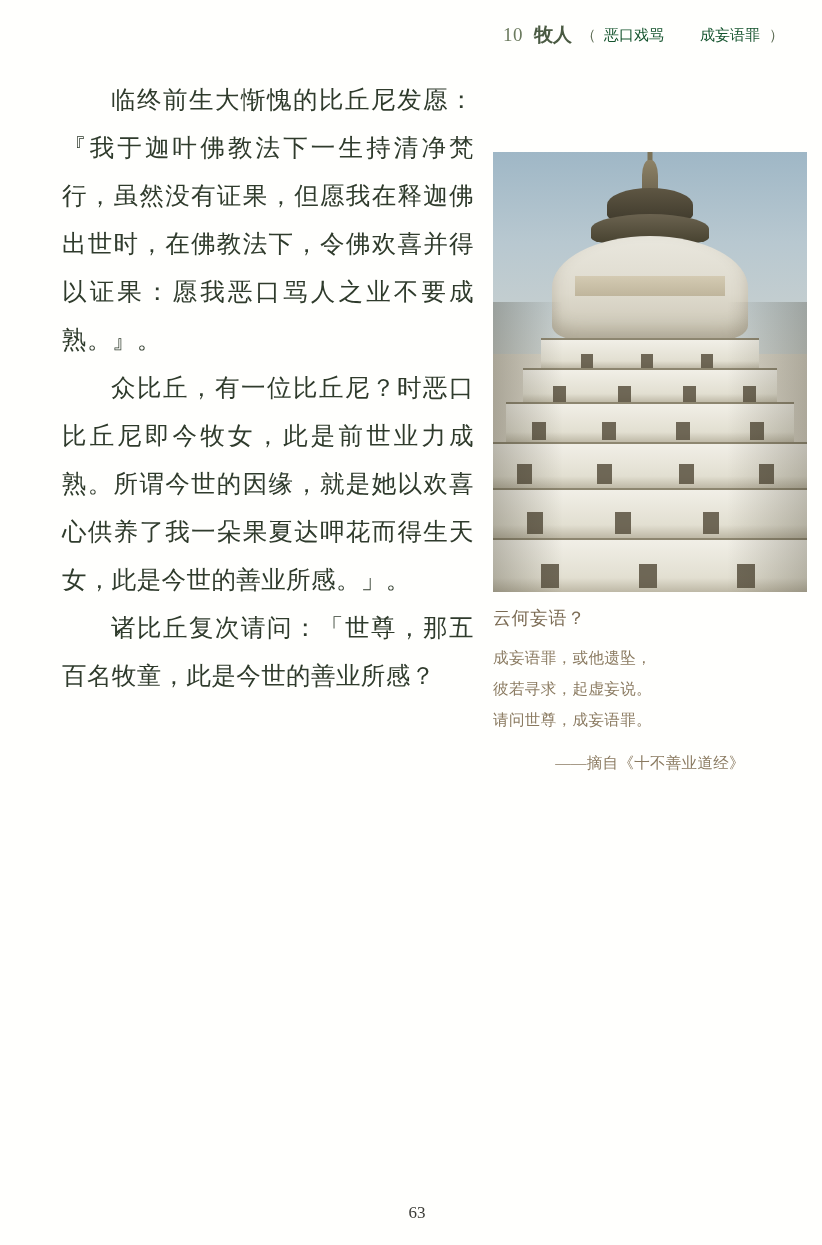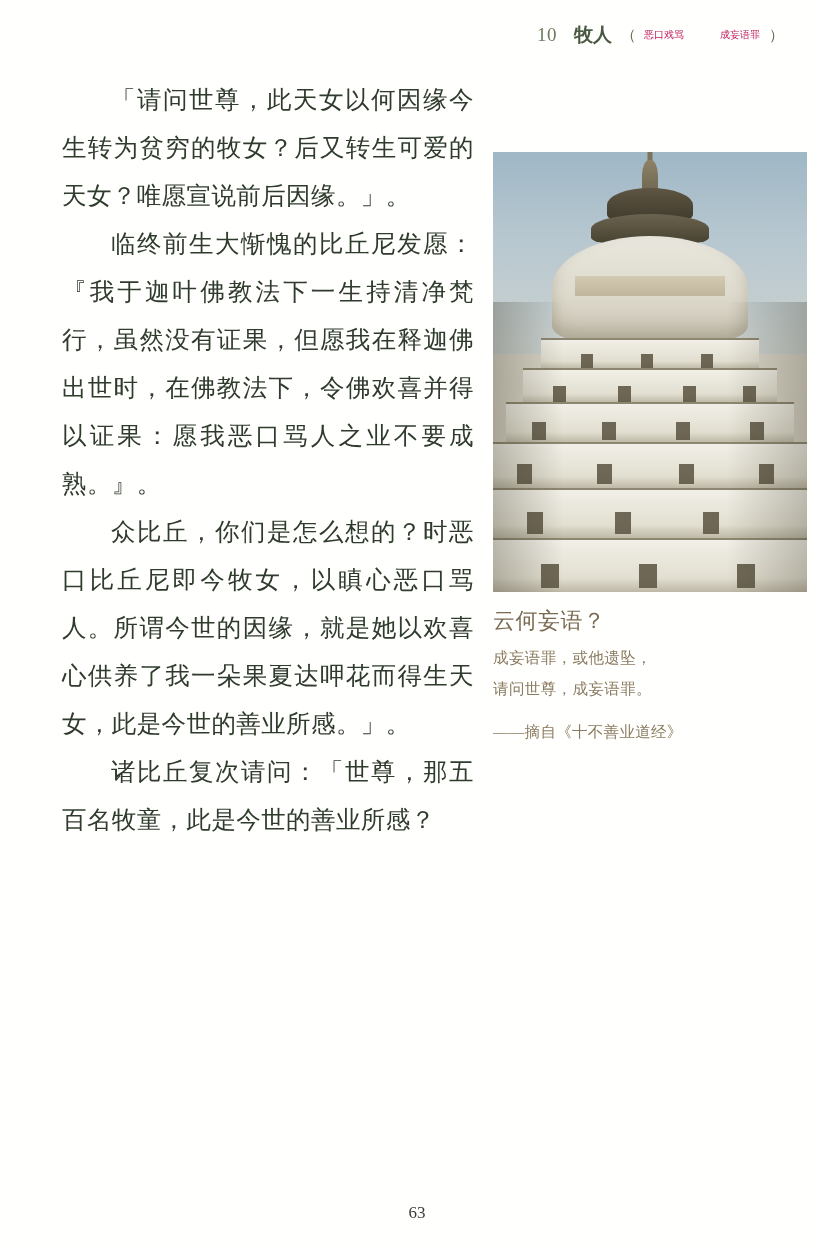--- a/index.html
+++ b/index.html
@@ -30,28 +30,28 @@
   .runhead .num {
     font-size: 19px;
     color: #6b7a5e;
     font-family: "Liberation Serif", serif;
     letter-spacing: 0.5px;
   }
   .runhead .chap {
     font-size: 19px;
     color: #4a5a42;
     font-weight: bold;
-    margin-left: 9px;
+    margin-left: 3px;
   }
   .runhead .paren {
     font-size: 15px;
     color: #5e6d55;
     margin-left: 1px;
   }
-  .runhead .sub1 { font-size: 10px; color: #be185d; }
+  .runhead .sub1 { font-size: 15px; color: #14532d; }
   .runhead .gap { display: inline-block; width: 20px; }
 
   
   .bodycol {
     position: absolute;
     left: 62px;
     top: 76px;
     width: 412px;
   }
   .para {
@@ -168,37 +168,37 @@
   }
 
   
   .sidebar {
     position: absolute;
     left: 493px;
     top: 606px;
     width: 314px;
   }
   .side-title {
-    font-size: 22px;
+    font-size: 18px;
     color: #7a6a52;
     letter-spacing: 0.5px;
-    margin-bottom: 6px;
+    margin-bottom: 12px;
     font-family: "Liberation Serif", serif;
   }
   .side-line {
     font-size: 15.5px;
     line-height: 31px;
     color: #8a7a60;
     letter-spacing: 0.4px;
     font-family: "Liberation Serif", serif;
   }
   .side-source {
     font-size: 15.5px;
     color: #8a7a60;
-    text-align: left;
+    text-align: center;
     margin-top: 18px;
     letter-spacing: 0.3px;
   }
 
   
   .pagenum {
     position: absolute;
     left: 12px;
     right: 0;
     bottom: 22px;
@@ -217,23 +217,22 @@
     <span class="num">10</span>
     <span class="chap">牧人</span>
     <span class="paren">（</span>
     <span class="sub1">恶口戏骂</span>
     <span class="gap"></span>
     <span class="sub1">成妄语罪</span>
     <span class="paren">）</span>
   </div>
 
   <div class="bodycol">
-    <p class="para">「请问世尊，此天女以何因缘今生转为贫穷的牧女？后又转生可爱的天女？唯愿宣说前后因缘。」。</p>
     <p class="para">临终前生大惭愧的比丘尼发愿：『我于迦叶佛教法下一生持清净梵行，虽然没有证果，但愿我在释迦佛出世时，在佛教法下，令佛欢喜并得以证果：愿我恶口骂人之业不要成熟。』。</p>
-    <p class="para">众比丘，你们是怎么想的？时恶口比丘尼即今牧女，以瞋心恶口骂人。所谓今世的因缘，就是她以欢喜心供养了我一朵果夏达呷花而得生天女，此是今世的善业所感。」。</p>
+    <p class="para">众比丘，有一位比丘尼？时恶口比丘尼即今牧女，此是前世业力成熟。所谓今世的因缘，就是她以欢喜心供养了我一朵果夏达呷花而得生天女，此是今世的善业所感。」。</p>
     <p class="para">诸比丘复次请问：「世尊，那五百名牧童，此是今世的善业所感？</p>
   </div>
 
   <div class="photo-wrap">
     <div class="photo">
       <div class="sky"></div>
       <div class="spire-top"></div>
       <div class="spire"></div>
       <div class="umbrella u1"></div>
       <div class="umbrella u2"></div>
@@ -275,19 +274,20 @@
       </div>
 
       <div class="shadow-left"></div>
       <div class="shadow-right"></div>
     </div>
   </div>
 
   <div class="sidebar">
     <div class="side-title">云何妄语？</div>
     <div class="side-line">成妄语罪，或他遗坠，</div>
+    <div class="side-line">彼若寻求，起虚妄说。</div>
     <div class="side-line">请问世尊，成妄语罪。</div>
     <div class="side-source">——摘自《十不善业道经》</div>
   </div>
 
   <div class="pagenum">63</div>
 
 </div>
 
 </body></html>

